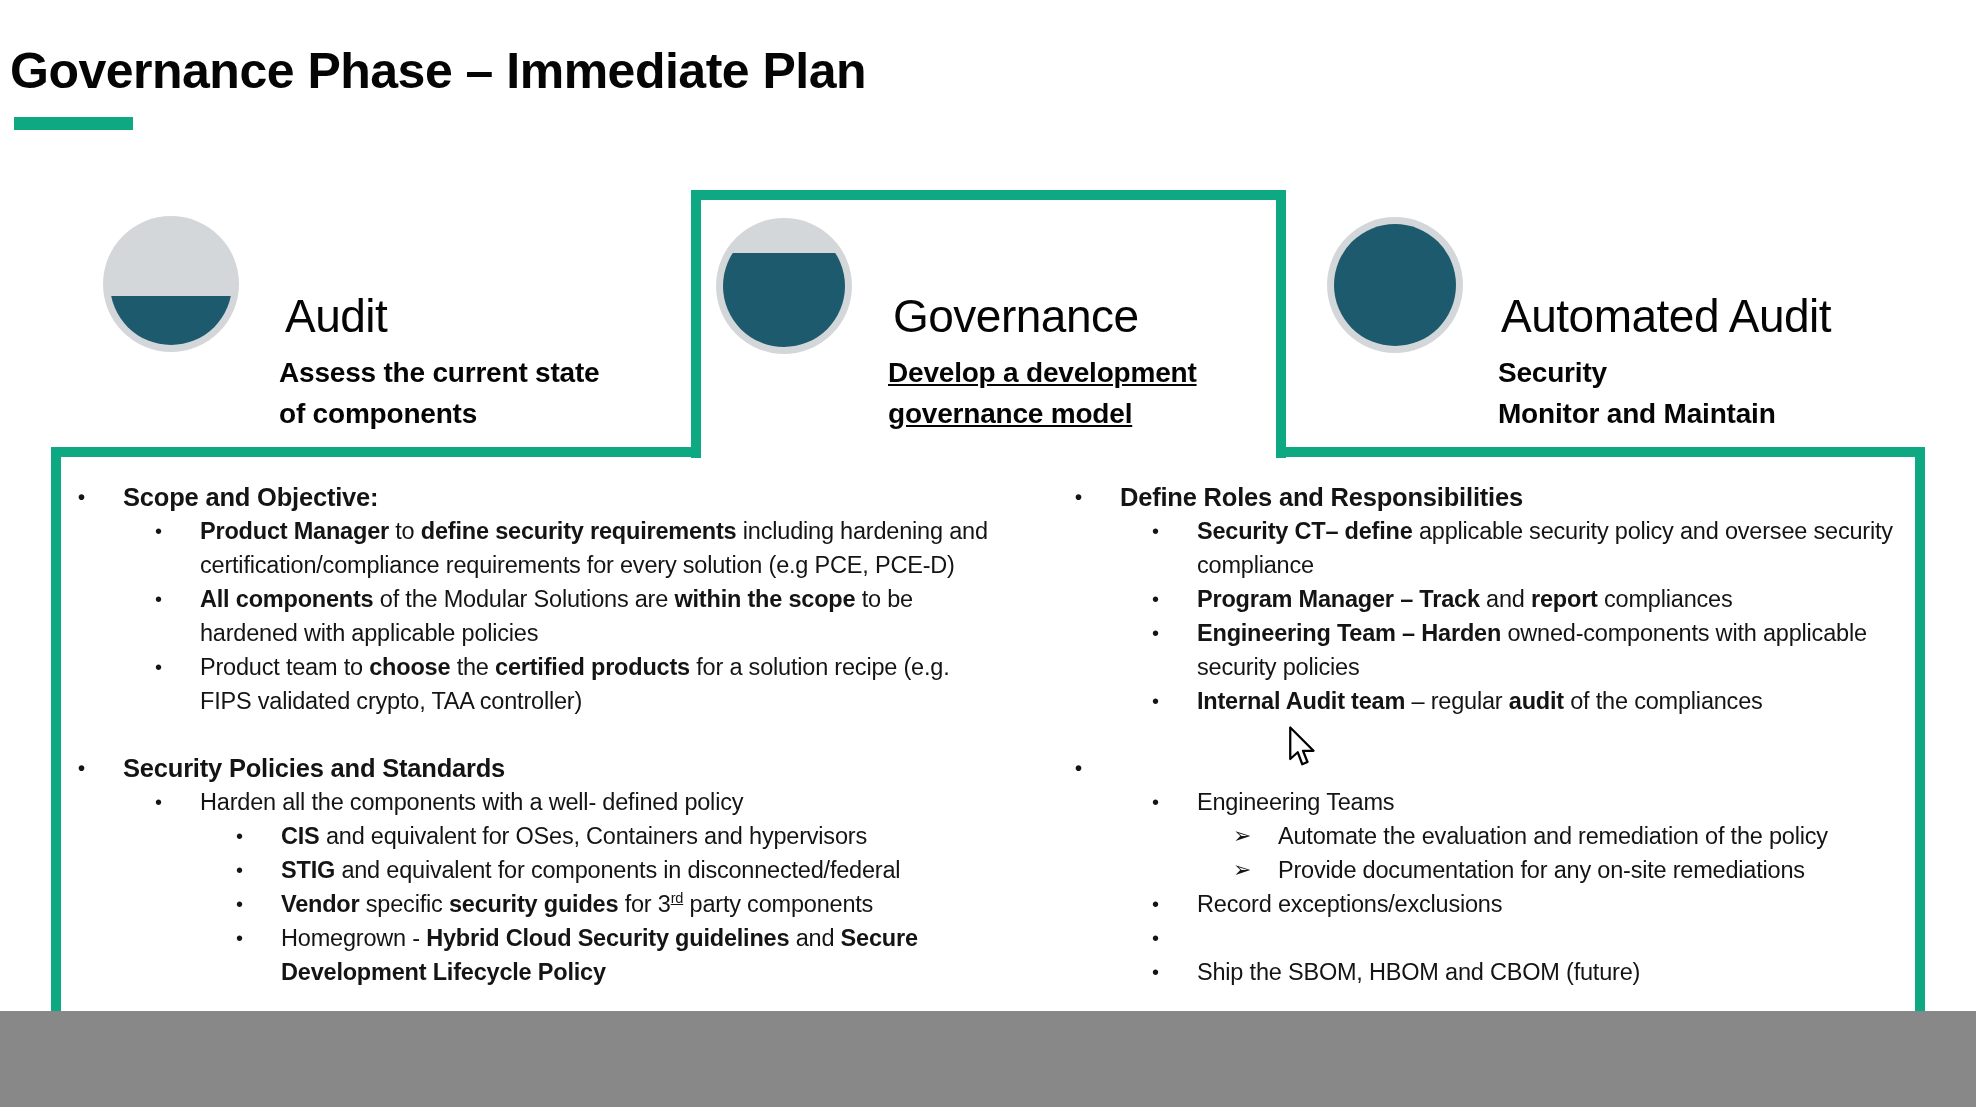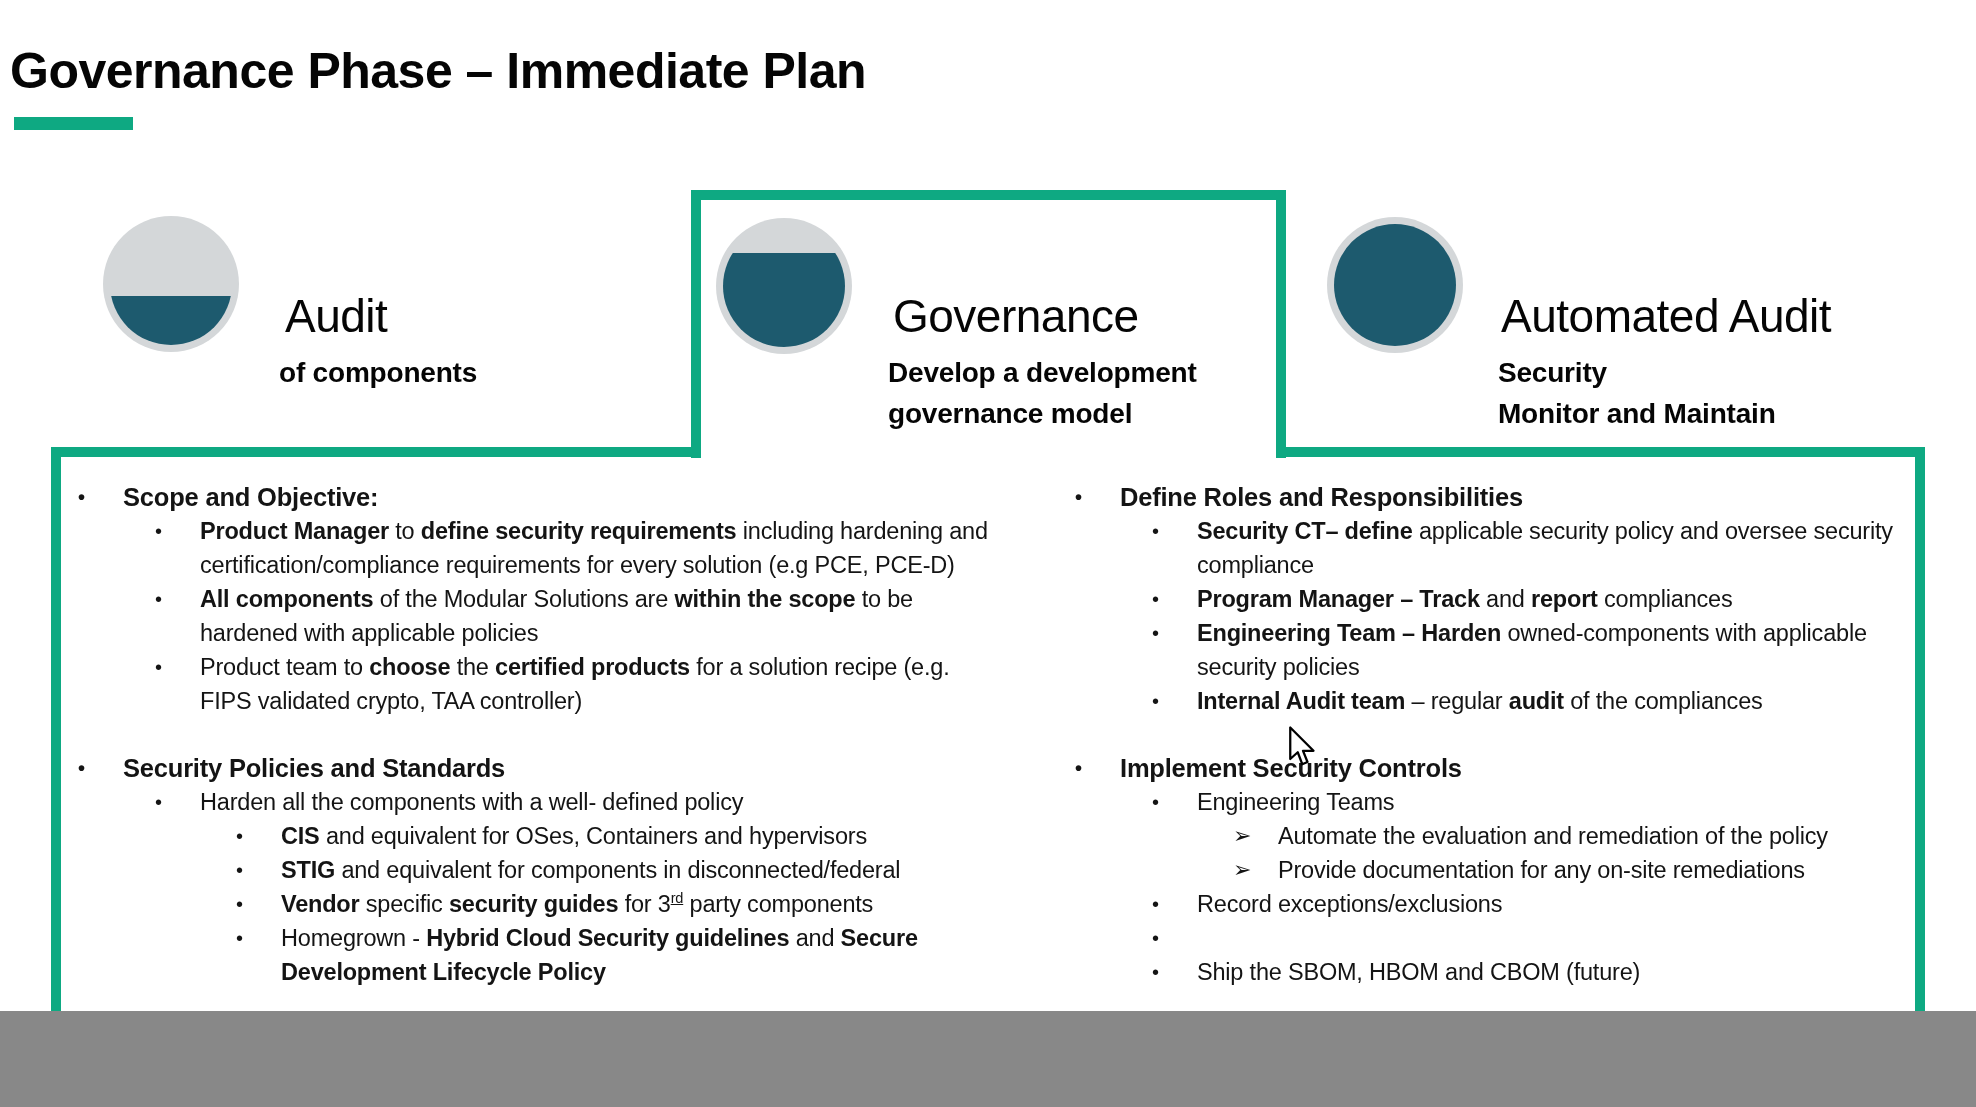--- a/index.html
+++ b/index.html
@@ -33,21 +33,21 @@
   .fill-full{background:#1d5a6e;}
   .phase-name{
     position:absolute;font-size:46px;line-height:52px;font-weight:400;
     letter-spacing:-0.5px;color:#050505;white-space:nowrap;
   }
   .phase-desc{
     position:absolute;font-size:28px;line-height:41px;font-weight:700;
     letter-spacing:-0.2px;color:#050505;white-space:nowrap;
   }
   .c1{left:103px;top:216px;} .n1{left:285px;top:290px;} .d1{left:279px;top:352px;}
-  .c2{left:716px;top:218px;} .n2{left:893px;top:290px;} .d2{left:888px;top:352px;}
+  .c2{left:716px;top:218px;} .n2{left:893px;top:290px;} .d2{left:888px;top:352px;text-decoration:underline;}
   .c3{left:1327px;top:217px;} .n3{left:1501px;top:290px;} .d3{left:1498px;top:352px;}
   
   .col{position:absolute;top:480px;z-index:3;font-size:23.5px;line-height:34px;letter-spacing:-0.2px;color:#141414;}
   .col-left{left:76px;width:985px;}
   .col-right{left:1073px;width:855px;}
   .row{display:flex;align-items:flex-start;white-space:nowrap;}
   .row.l1{padding-left:2px;}
   .row.l2{padding-left:79px;}
   .row.l3{padding-left:160px;}
   .row.gap{margin-top:33px;}
@@ -81,20 +81,21 @@
   <div class="gov-tab"></div>
 
   <div class="main-box"></div>
 
   <div class="phase">
     <div class="circle c1">
       <div class="circle-fill fill-low"></div>
     </div>
     <div class="phase-name n1">Audit</div>
     <div class="phase-desc d1">
+      <div>Assess the current state</div>
       <div>of components</div>
     </div>
   </div>
 
   <div class="phase">
     <div class="circle c2">
       <div class="circle-fill fill-high"></div>
     </div>
     <div class="phase-name n2">Governance</div>
     <div class="phase-desc d2">
@@ -196,21 +197,20 @@
       <div class="row l2">
         <span class="marker"></span>
         <span class="txt"><span>security policies</span></span>
       </div>
       <div class="row l2">
         <span class="marker">•</span>
         <span class="txt"><b>Internal Audit team</b><span> – regular </span><b>audit</b><span> of the compliances</span></span>
       </div>
       <div class="row l1 gap heading">
         <span class="marker">•</span>
-        <span class="txt"><b>Implement Security Controls</b></span>
       </div>
       <div class="row l2">
         <span class="marker">•</span>
         <span class="txt"><span>Engineering Teams</span></span>
       </div>
       <div class="row l3 arrow">
         <span class="marker">➢</span>
         <span class="txt"><span>Automate the evaluation and remediation of the policy</span></span>
       </div>
       <div class="row l3 arrow">

